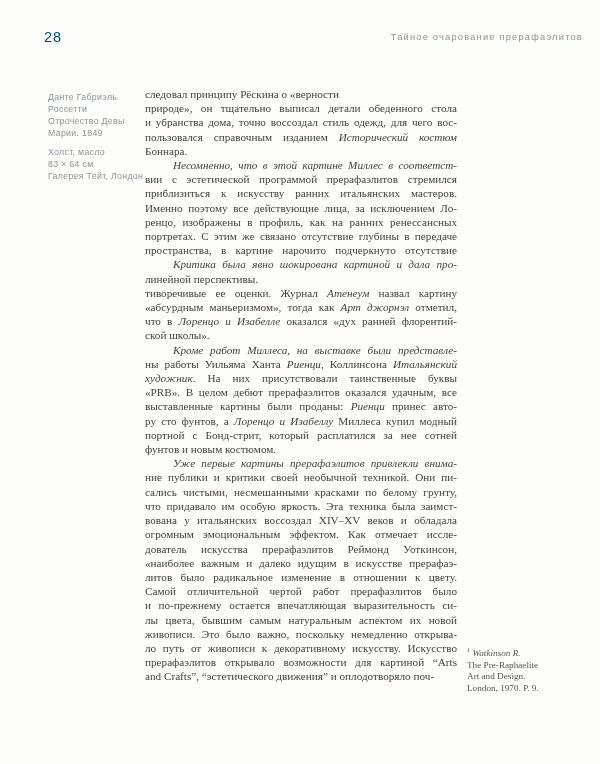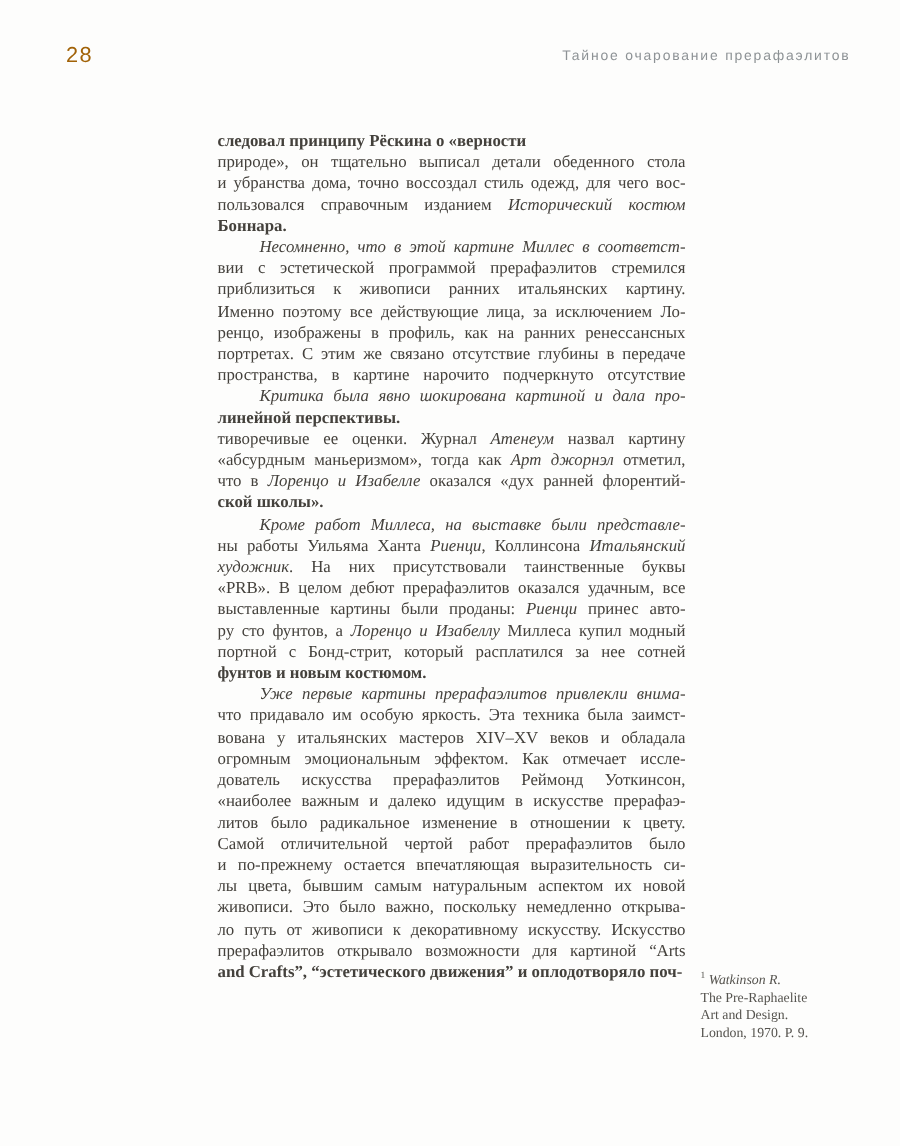--- a/index.html
+++ b/index.html
@@ -14,25 +14,25 @@
   }
   
   .pagenum {
     position: absolute;
     left: 44px;
     top: 29px;
     font-family: "Liberation Sans", sans-serif;
     font-size: 14.5px;
     font-weight: 400;
     letter-spacing: 1px;
-    color: #a16207;
+    color: #0c4a6e;
   }
   .running-header {
     position: absolute;
-    right: 33px;
+    right: 17px;
     top: 32px;
     font-family: "Liberation Sans", sans-serif;
     font-size: 9.3px;
     letter-spacing: 1.2px;
     color: #8d9295;
     white-space: nowrap;
   }
   
   .margin-note {
     position: absolute;
@@ -54,21 +54,21 @@
     width: 312px;
     font-size: 11.2px;
     color: #44413c;
   }
   .body-text .line {
     line-height: 14.2px;
     text-align: justify;
     text-align-last: justify;
     white-space: normal;
   }
-  .body-text .line.rag { text-align-last: left; font-weight: bold; }
+  .body-text .line.rag { text-align-last: left; }
   .body-text .line.ind { padding-left: 28px; font-style: italic; }
   .it { font-style: italic; text-align: right; }
   
   .footnote {
     position: absolute;
     left: 467px;
     top: 648px;
     width: 112px;
     font-size: 9.2px;
     line-height: 11.6px;
@@ -82,51 +82,66 @@
 </style>
 </head>
 <body>
 
 <div class="page">
 
   <div class="pagenum">28</div>
 
   <div class="running-header">Тайное очарование прерафаэлитов</div>
 
+  <aside class="margin-note">
+    <div class="mn-block">
+      <div>Данте Габриэль</div>
+      <div>Россетти</div>
+      <div>Отрочество Девы</div>
+      <div>Марии. 1849</div>
+    </div>
+    <div class="mn-block">
+      <div>Холст, масло</div>
+      <div>83 × 64 см</div>
+      <div>Галерея Тейт, Лондон</div>
+    </div>
+  </aside>
 
   <main class="body-text">
       <div class="line rag"><span>следовал принципу Рёскина о «верности</span></div>
       <div class="line"><span>природе», он тщательно выписал детали обеденного стола</span></div>
       <div class="line"><span>и убранства дома, точно воссоздал стиль одежд, для чего вос-</span></div>
       <div class="line"><span>пользовался справочным изданием </span><span class="it">Исторический костюм</span></div>
       <div class="line rag"><span>Боннара.</span></div>
       <div class="line ind"><span>Несомненно, что в этой картине Миллес в соответст-</span></div>
       <div class="line"><span>вии с эстетической программой прерафаэлитов стремился</span></div>
-      <div class="line"><span>приблизиться к живописи ранних итальянских картину.</span></div>
+      <div class="line"><span>приблизиться к искусству ранних итальянских мастеров.</span></div>
       <div class="line"><span>Именно поэтому все действующие лица, за исключением Ло-</span></div>
       <div class="line"><span>ренцо, изображены в профиль, как на ранних ренессансных</span></div>
       <div class="line"><span>портретах. С этим же связано отсутствие глубины в передаче</span></div>
       <div class="line"><span>пространства, в картине нарочито подчеркнуто отсутствие</span></div>
       <div class="line ind"><span>Критика была явно шокирована картиной и дала про-</span></div>
       <div class="line rag"><span>линейной перспективы.</span></div>
       <div class="line"><span>тиворечивые ее оценки. Журнал </span><span class="it">Атенеум</span><span> назвал картину</span></div>
       <div class="line"><span>«абсурдным маньеризмом», тогда как </span><span class="it">Арт джорнэл</span><span> отметил,</span></div>
       <div class="line"><span>что в </span><span class="it">Лоренцо и Изабелле</span><span> оказался «дух ранней флорентий-</span></div>
       <div class="line rag"><span>ской школы».</span></div>
       <div class="line ind"><span>Кроме работ Миллеса, на выставке были представле-</span></div>
       <div class="line"><span>ны работы Уильяма Ханта </span><span class="it">Риенци</span><span>, Коллинсона </span><span class="it">Итальянский</span></div>
       <div class="line"><span class="it">художник</span><span>. На них присутствовали таинственные буквы</span></div>
       <div class="line"><span>«PRB». В целом дебют прерафаэлитов оказался удачным, все</span></div>
       <div class="line"><span>выставленные картины были проданы: </span><span class="it">Риенци</span><span> принес авто-</span></div>
       <div class="line"><span>ру сто фунтов, а </span><span class="it">Лоренцо и Изабеллу</span><span> Миллеса купил модный</span></div>
       <div class="line"><span>портной с Бонд-стрит, который расплатился за нее сотней</span></div>
       <div class="line rag"><span>фунтов и новым костюмом.</span></div>
       <div class="line ind"><span>Уже первые картины прерафаэлитов привлекли внима-</span></div>
+      <div class="line"><span>ние публики и критики своей необычной техникой. Они пи-</span></div>
+      <div class="line"><span>сались чистыми, несмешанными красками по белому грунту,</span></div>
       <div class="line"><span>что придавало им особую яркость. Эта техника была заимст-</span></div>
-      <div class="line"><span>вована у итальянских мастеров XIV–XV веков и обладала</span></div>
+      <div class="line"><span>вована у итальянских воссоздал XIV–XV веков и обладала</span></div>
       <div class="line"><span>огромным эмоциональным эффектом. Как отмечает иссле-</span></div>
       <div class="line"><span>дователь искусства прерафаэлитов Реймонд Уоткинсон,</span></div>
       <div class="line"><span>«наиболее важным и далеко идущим в искусстве прерафаэ-</span></div>
       <div class="line"><span>литов было радикальное изменение в отношении к цвету.</span></div>
       <div class="line"><span>Самой отличительной чертой работ прерафаэлитов было</span></div>
       <div class="line"><span>и по-прежнему остается впечатляющая выразительность си-</span></div>
       <div class="line"><span>лы цвета, бывшим самым натуральным аспектом их новой</span></div>
       <div class="line"><span>живописи. Это было важно, поскольку немедленно открыва-</span></div>
       <div class="line"><span>ло путь от живописи к декоративному искусству. Искусство</span></div>
       <div class="line"><span>прерафаэлитов открывало возможности для картиной “Arts</span></div>

